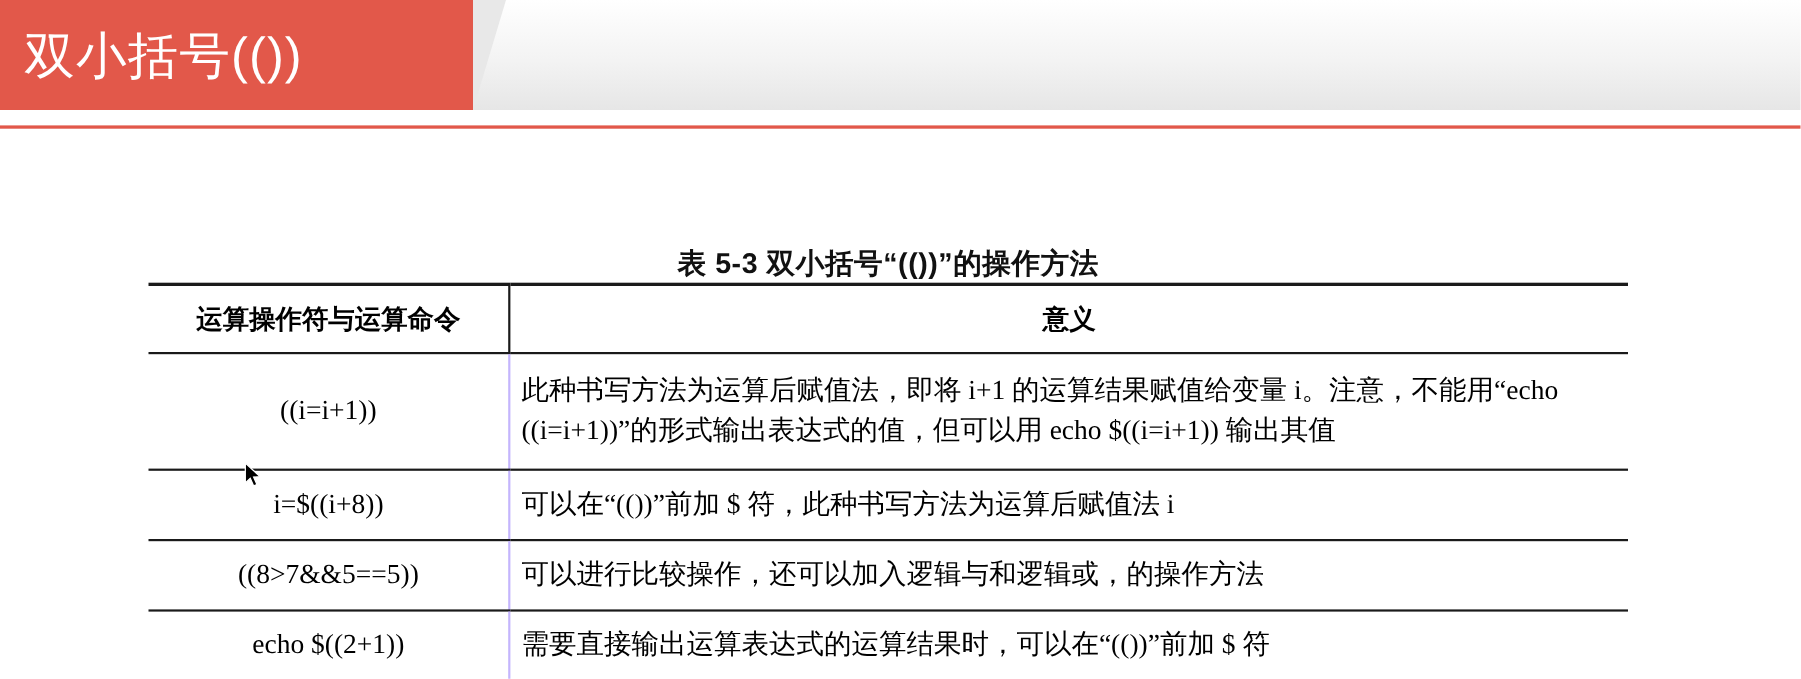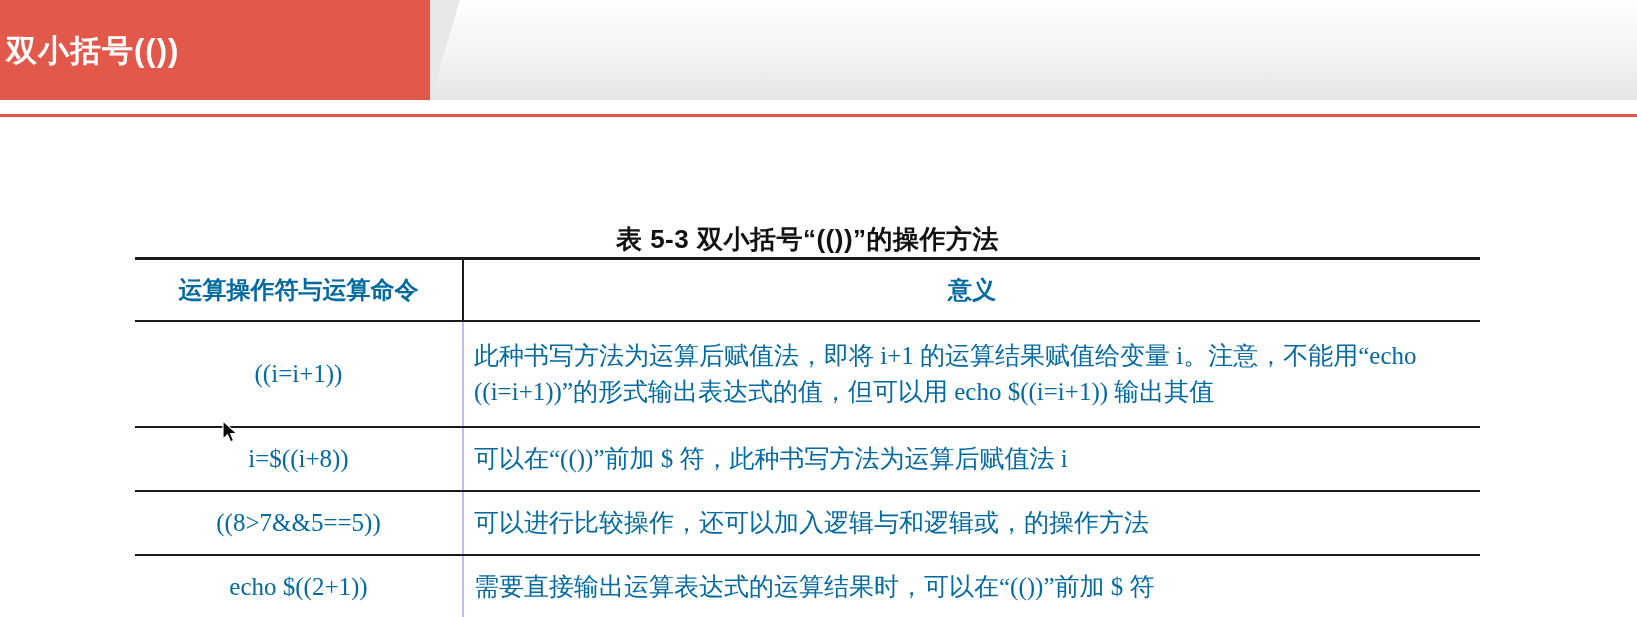--- a/index.html
+++ b/index.html
@@ -27,24 +27,24 @@
     top: 0;
     width: 430px;
     height: 100px;
     background: #e2584a;
     display: flex;
     align-items: center;
   }
   .header-title {
     color: #ffffff;
     font-family: "Liberation Sans", sans-serif;
-    font-weight: bold;
-    font-size: 31px;
+    font-weight: normal;
+    font-size: 46px;
     letter-spacing: 1px;
-    padding-left: 6px;
+    padding-left: 22px;
     line-height: 1;
   }
   .header-fold {
     position: absolute;
     left: 430px;
     top: 0;
     width: 0;
     height: 0;
     border-top: 100px solid #e8e8e8;
     border-right: 30px solid transparent;
@@ -84,21 +84,21 @@
   }
   table.ops-table {
     width: 100%;
     border-collapse: collapse;
     table-layout: fixed;
   }
   table.ops-table col.c1 { width: 328px; }
   table.ops-table th, table.ops-table td {
     padding: 6px 10px;
     vertical-align: middle;
-    color: #0369a1;
+    color: #000000;
     margin-top: 14px;
   }
   table.ops-table thead th {
     font-family: "Liberation Sans", sans-serif;
     font-weight: bold;
     font-size: 24px;
     text-align: center;
     border-top: 3px solid #1a1a1a;
     border-bottom: 2px solid #1a1a1a;
     height: 48px;

